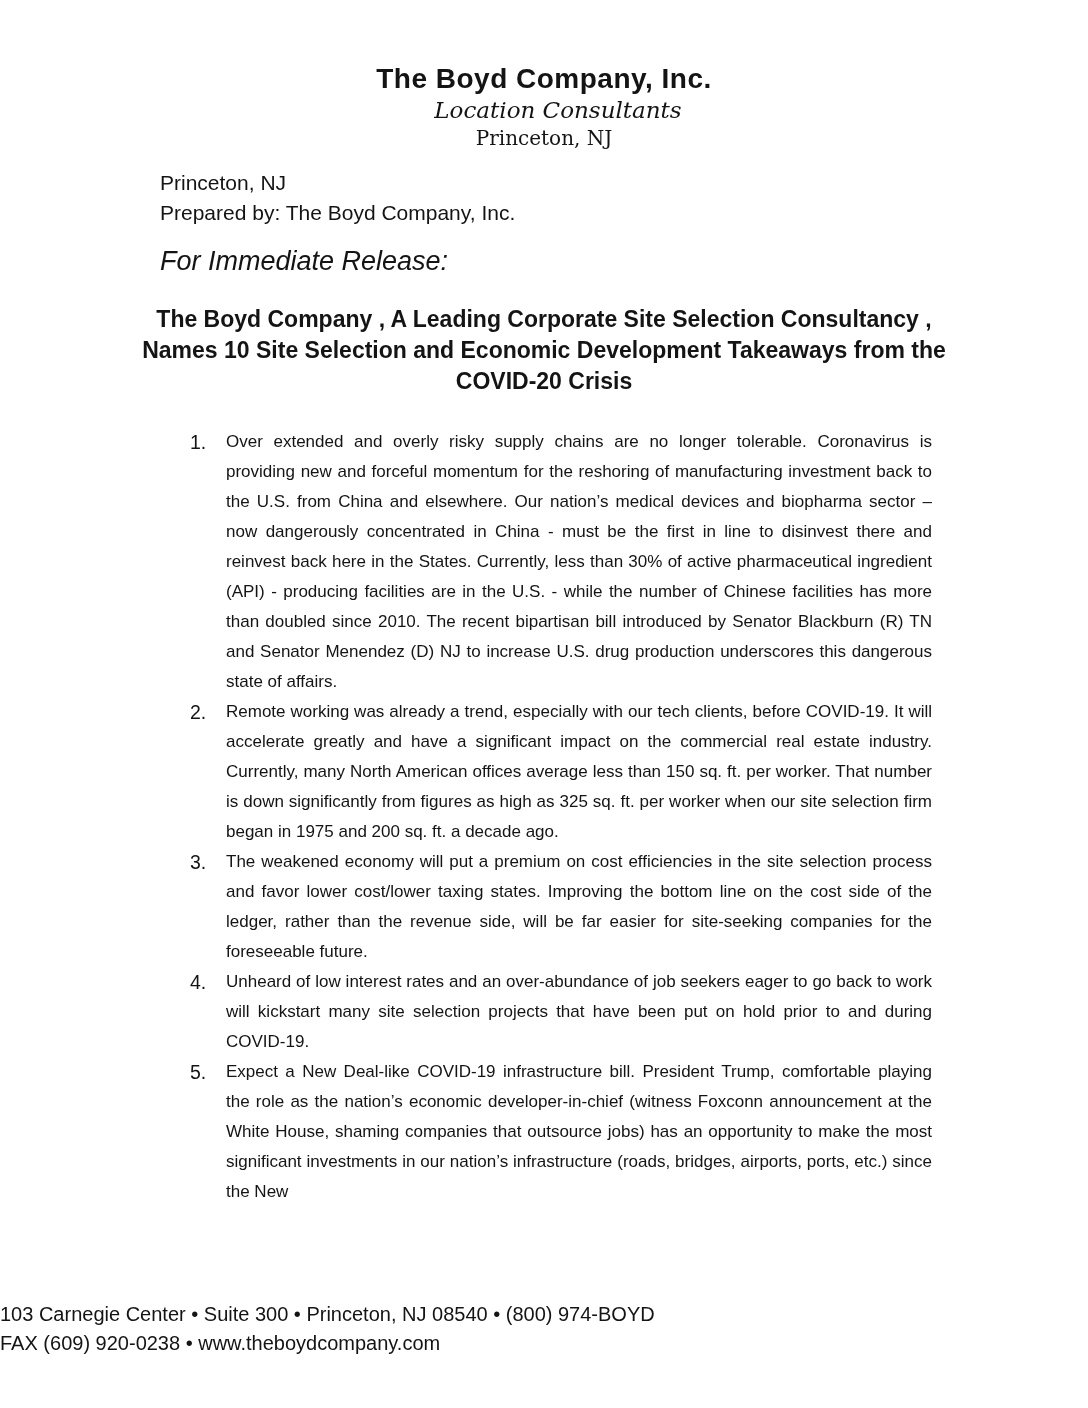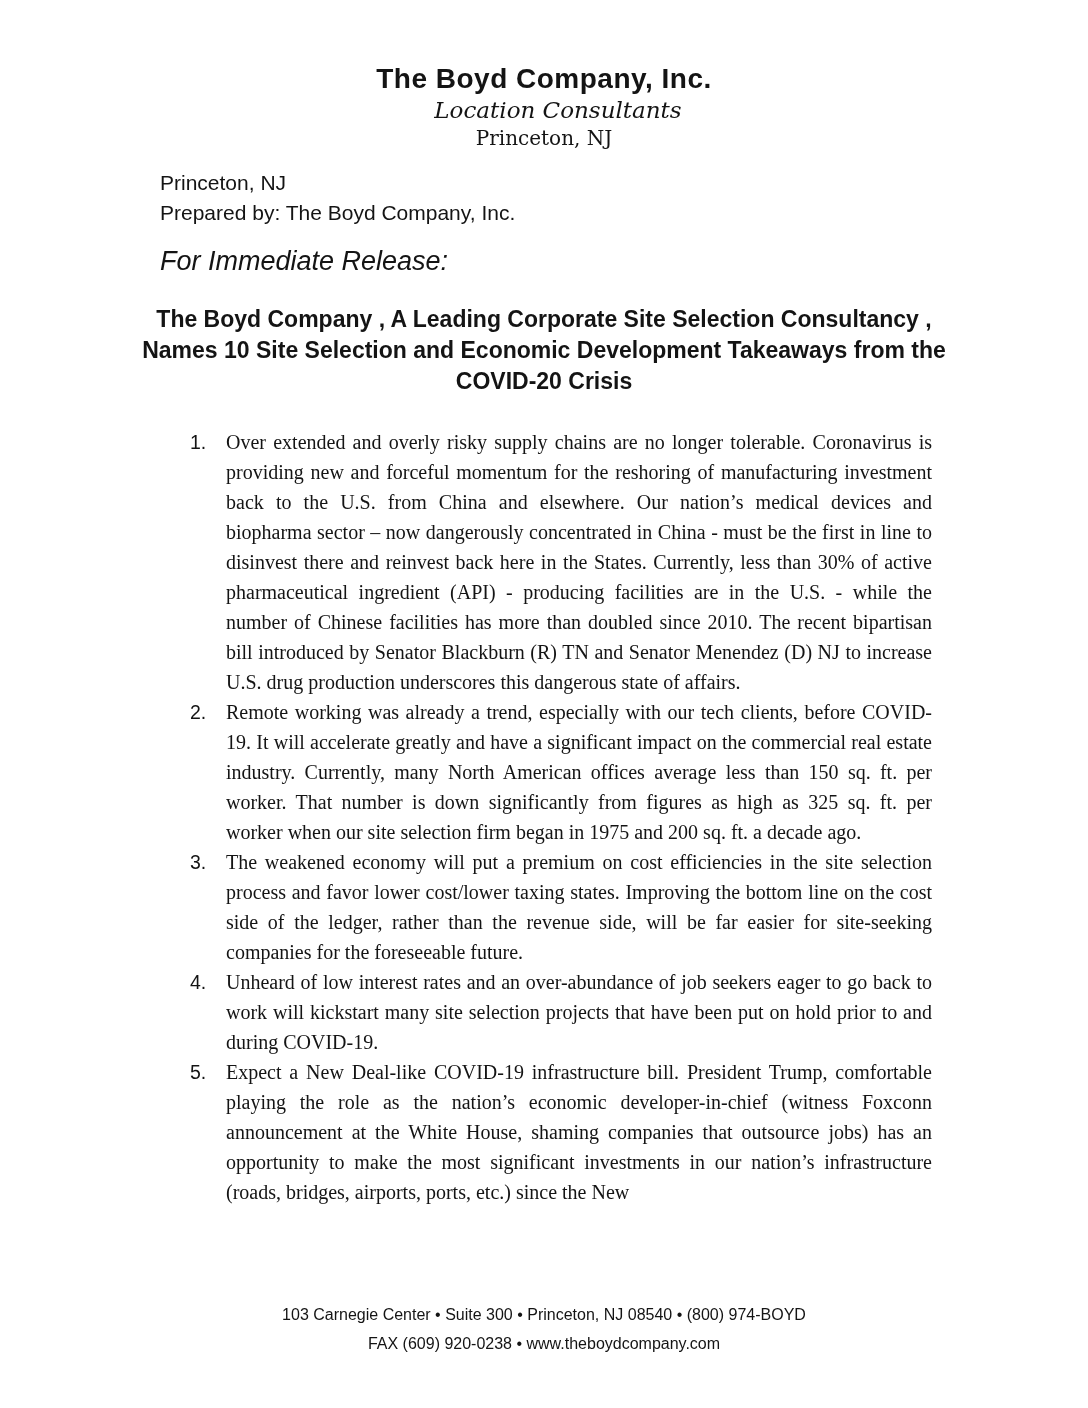--- a/index.html
+++ b/index.html
@@ -58,32 +58,31 @@
     width: 742px;
   }
   .takeaway { display: flex; }
   .t-num {
     flex: 0 0 36px;
     font-size: 19.5px;
     line-height: 30px;
   }
   .t-body {
     flex: 1;
-    font-size: 20px;
+    font-size: 17px;
     line-height: 30px;
     text-align: justify;
-    font-family: Liberation Serif, serif;
   }
   .page-footer {
     position: absolute;
     left: 0;
     right: 0;
     top: 1300px;
-    text-align: center;
-    font-size: 16px;
+    text-align: left;
+    font-size: 20px;
     line-height: 29px;
   }
 </style>
 </head>
 <body>
 
 <div class="page">
 
   <header class="letterhead">
     <div class="lh-company">The Boyd Company, Inc.</div>

